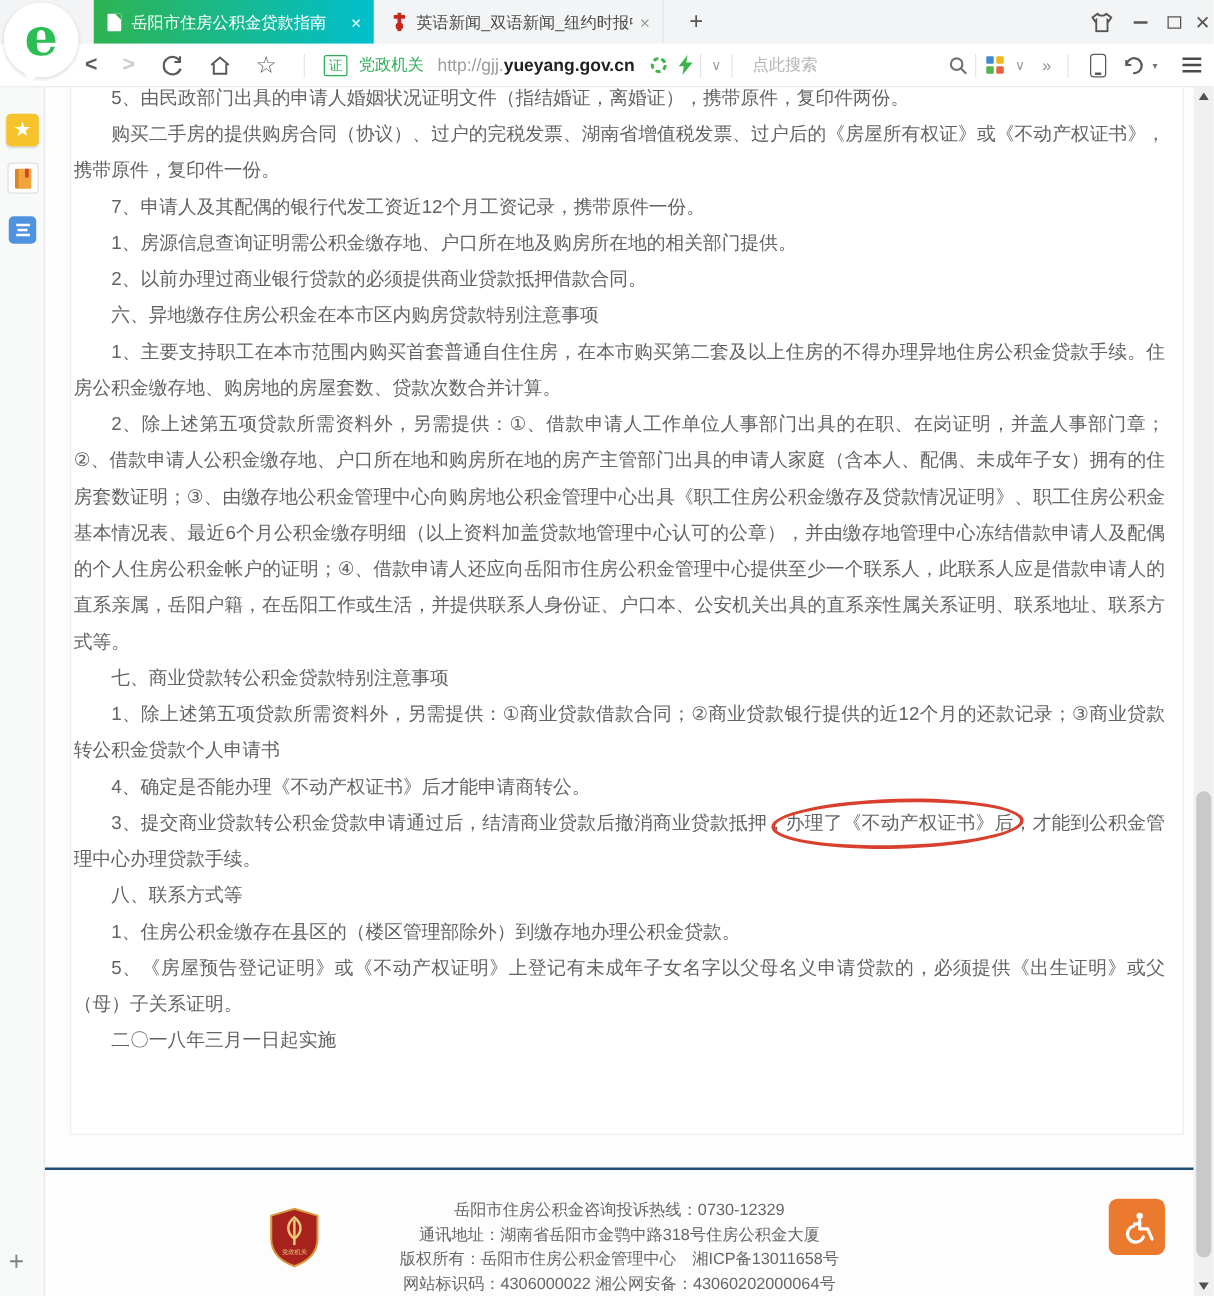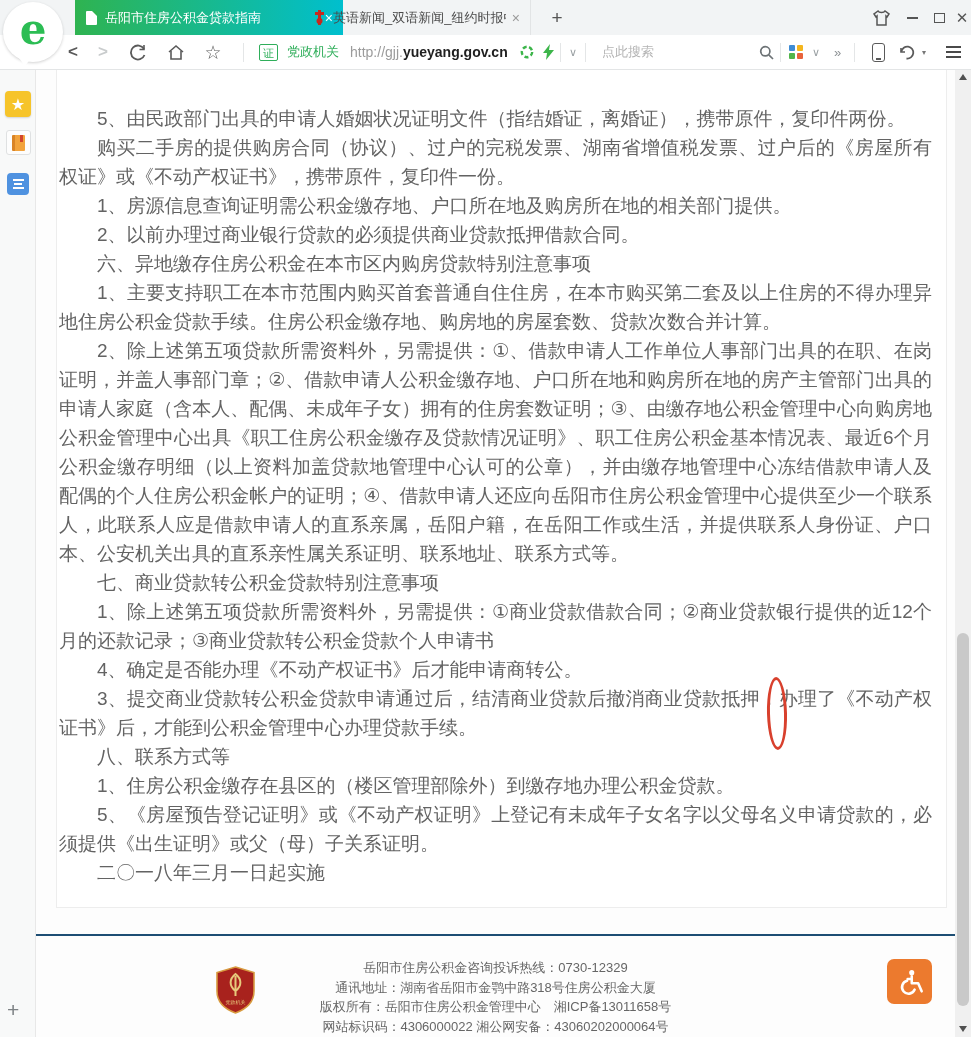--- a/index.html
+++ b/index.html
@@ -8,21 +8,21 @@
   .window { position:absolute; inset:0; width:971px; height:1037px; background:#fff; }
 
   
   .tabbar { position:absolute; left:0; top:0; width:971px; height:35px; background:#f2f4f5; }
   .logo-circle { position:absolute; left:3px; top:2px; width:60px; height:60px; border-radius:50%;
     background:#fff; box-shadow:0 1px 3px rgba(0,0,0,.18); z-index:30; display:flex; align-items:center; justify-content:center; }
   .logo-circle:after { content:""; position:absolute; left:16px; bottom:-4px; width:0; height:0;
     border-left:6px solid transparent; border-right:6px solid transparent; border-top:8px solid #fff; }
   .logo-e { font-size:42px; font-weight:bold; color:#2cbd54; font-family:"DejaVu Serif",serif; line-height:1; transform:translateY(-2px); }
   .tab { position:absolute; top:0; height:35px; display:flex; align-items:center; font-size:13px; }
-  .tab-active { left:75px; width:268px; background:linear-gradient(90deg,#2fb350,#00bfce); color:#fff; }
+  .tab-active { left:75px; width:224px; background:linear-gradient(90deg,#2fb350,#00bfce); color:#fff; }
   .tab-active .tab-title { color:#fff; }
   .tab-doc { width:11px; height:14px; background:#fff; margin:0 8px 0 11px; position:relative; border-radius:1px; }
   .tab-doc:after { content:""; position:absolute; right:0; top:0; border-style:solid; border-width:0 5px 5px 0; border-color:#2fb350 #2fb350 #fff #fff; }
   .tab-title { white-space:nowrap; overflow:hidden; flex:1; }
   .tab-close { margin:0 10px 0 6px; font-size:14px; line-height:1; cursor:default; }
   .tab-inactive { left:302px; width:229px; color:#4a4a4a; border-right:1px solid #e2e4e5; }
   .tab-inactive .tab-close { color:#9a9a9a; }
   .fav-nyt { width:11px; height:15px; margin:0 8px 0 12px; }
   .newtab { position:absolute; left:545px; top:6px; width:24px; height:24px; color:#555; font-size:19px; line-height:23px; text-align:center; }
   .winctl { position:absolute; top:0; height:35px; display:flex; align-items:center; color:#555; }
@@ -66,22 +66,22 @@
   .sb-doc { position:absolute; left:7px; top:103px; width:22px; height:22px; background:#4f92e0; border-radius:4px;
     display:flex; flex-direction:column; gap:2px; align-items:center; justify-content:center; }
   .sb-doc i { display:block; width:11px; height:1.8px; background:#fff; }
   .sb-doc i:nth-child(2){ width:8px; }
   .sb-plus { position:absolute; left:7px; top:928px; font-size:21px; color:#7d8285; }
 
   
   .page { position:absolute; left:36px; top:70px; width:919px; height:967px; background:#fdfdfd; overflow:hidden; }
   .content-box { position:absolute; left:20px; top:-6px; width:891px; height:844px; background:#fff;
     border:1px solid #ededed; }
-  .doc-text { position:absolute; left:23px; right:23px; top:-6px; color:#636363; font-size:19px; line-height:29px;
-    text-align:justify;margin-top:40px; }
+  .doc-text { position:absolute; left:23px; right:23px; top:-6px; color:#636363; font-size:15px; line-height:29px;
+    text-align:justify; }
   .doc-text p { text-indent:2em; margin:0; }
   .circled-wrap { position:relative; display:inline; }
   .red-ellipse { position:absolute; left:-12px; right:-8px; top:-11px; bottom:-12px;
     border:3px solid #d8402d; border-radius:50%; transform:rotate(-1.5deg); pointer-events:none; }
 
   
   .footer { position:absolute; left:0; right:0; top:864px; bottom:0; background:#fdfdfd; border-top:2px solid #1d4e74; }
   .footer-lines { position:absolute; left:0; right:0; top:22px; text-align:center; color:#666; font-size:13px; line-height:19.5px; }
   .emblem { position:absolute; left:178px; top:30px; width:43px; height:48px; }
   .emblem-label { position:absolute; left:0; right:0; bottom:9px; text-align:center; font-size:5px; color:#e7c97c; letter-spacing:0; }
@@ -228,20 +228,21 @@
       </div>
     <div class="sb-plus">+</div>
   </div>
 
   <div class="page">
     <div class="content-box"></div>
 
     <div class="doc-text">
       <p>5、由民政部门出具的申请人婚姻状况证明文件（指结婚证，离婚证），携带原件，复印件两份。</p>
       <p>购买二手房的提供购房合同（协议）、过户的完税发票、湖南省增值税发票、过户后的《房屋所有权证》或《不动产权证书》，携带原件，复印件一份。</p>
+      <p>7、申请人及其配偶的银行代发工资近12个月工资记录，携带原件一份。</p>
       <p>1、房源信息查询证明需公积金缴存地、户口所在地及购房所在地的相关部门提供。</p>
       <p>2、以前办理过商业银行贷款的必须提供商业贷款抵押借款合同。</p>
       <p>六、异地缴存住房公积金在本市区内购房贷款特别注意事项</p>
       <p>1、主要支持职工在本市范围内购买首套普通自住住房，在本市购买第二套及以上住房的不得办理异地住房公积金贷款手续。住房公积金缴存地、购房地的房屋套数、贷款次数合并计算。</p>
       <p>2、除上述第五项贷款所需资料外，另需提供：①、借款申请人工作单位人事部门出具的在职、在岗证明，并盖人事部门章；②、借款申请人公积金缴存地、户口所在地和购房所在地的房产主管部门出具的申请人家庭（含本人、配偶、未成年子女）拥有的住房套数证明；③、由缴存地公积金管理中心向购房地公积金管理中心出具《职工住房公积金缴存及贷款情况证明》、职工住房公积金基本情况表、最近6个月公积金缴存明细（以上资料加盖贷款地管理中心认可的公章），并由缴存地管理中心冻结借款申请人及配偶的个人住房公积金帐户的证明；④、借款申请人还应向岳阳市住房公积金管理中心提供至少一个联系人，此联系人应是借款申请人的直系亲属，岳阳户籍，在岳阳工作或生活，并提供联系人身份证、户口本、公安机关出具的直系亲性属关系证明、联系地址、联系方式等。</p>
       <p>七、商业贷款转公积金贷款特别注意事项</p>
       <p>1、除上述第五项贷款所需资料外，另需提供：①商业贷款借款合同；②商业贷款银行提供的近12个月的还款记录；③商业贷款转公积金贷款个人申请书</p>
       <p>4、确定是否能办理《不动产权证书》后才能申请商转公。</p>
       <p><span>3、提交商业贷款转公积金贷款申请通过后，结清商业贷款后撤消商业贷款抵押，</span><span class="circled-wrap"><span>办理了《不动产权证书》后</span><span class="red-ellipse"></span></span><span>，才能到公积金管理中心办理贷款手续。</span></p>
       <p>八、联系方式等</p>

